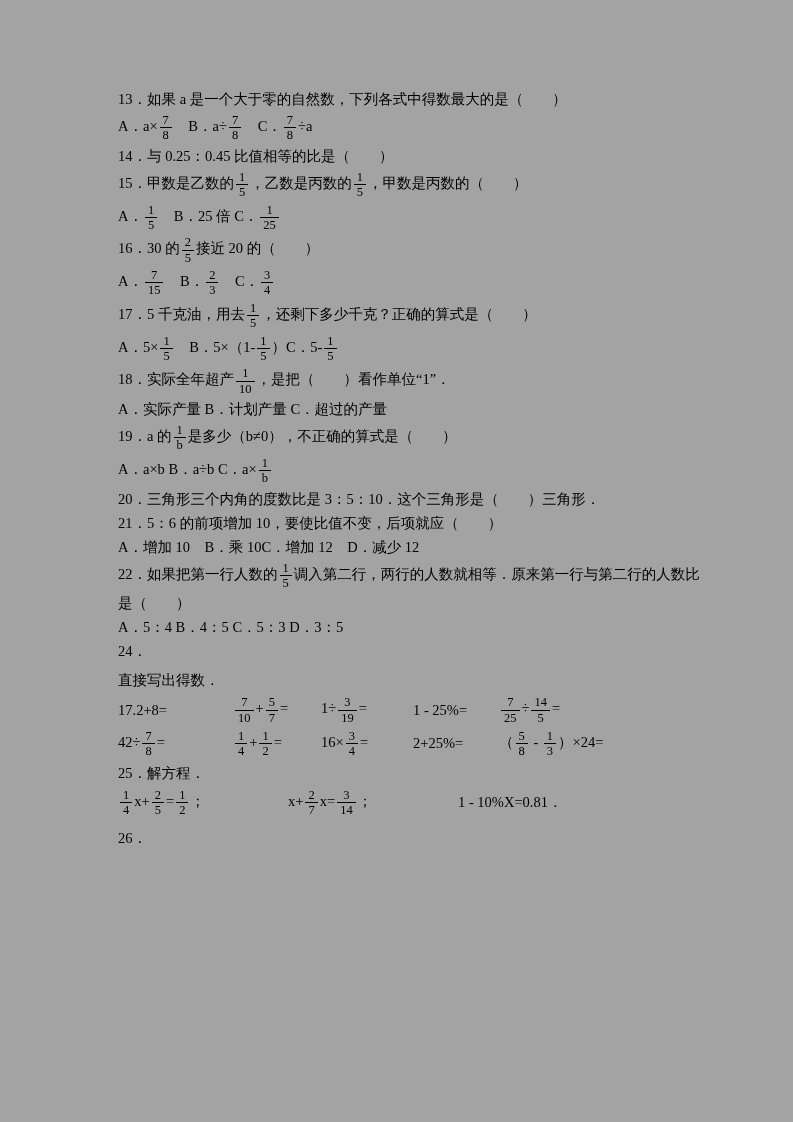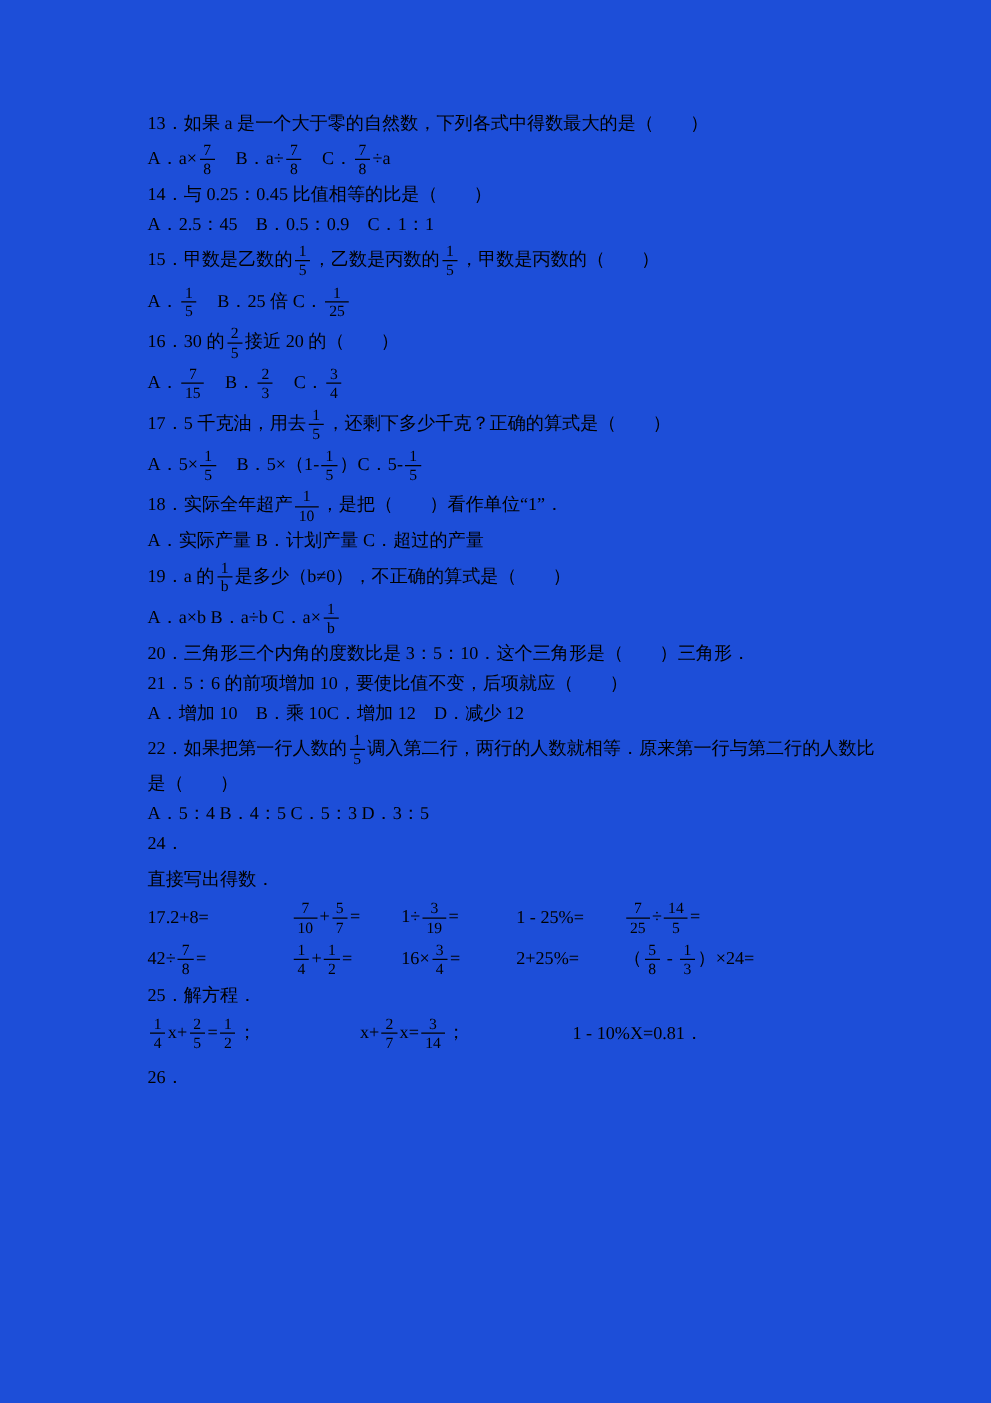--- a/index.html
+++ b/index.html
@@ -1,21 +1,21 @@
 <!DOCTYPE html>
 <html><head>
 <meta charset="utf-8">
 <style>
   html, body { margin: 0; padding: 0; background: #ffffff; }
   .page {
     position: relative;
     width: 793px;
     height: 1122px;
     box-sizing: border-box;
-    background: #1d4ed8;
+    background: #a3a3a3;
     padding: 88px 96px 0 118px;
     font-family: "Liberation Serif", "DejaVu Serif", serif;
     font-size: 14.5px;
     color: #000000;
     overflow: hidden;
   }
   .line {
     line-height: 23px;
     margin: 0 0 1px 0;
     white-space: nowrap;
@@ -46,21 +46,20 @@
   .mt6 { margin-top: 6px; }
   .mt8 { margin-top: 8px; }
 </style>
 </head>
 <body>
 
 <div class="page">
   <div class="line">13．如果 a 是一个大于零的自然数，下列各式中得数最大的是（　　）</div>
   <div class="line">A．a×<span class="frac"><span class="num">7</span><span class="den">8</span></span>　B．a÷<span class="frac"><span class="num">7</span><span class="den">8</span></span>　C．<span class="frac"><span class="num">7</span><span class="den">8</span></span>÷a</div>
   <div class="line">14．与 0.25：0.45 比值相等的比是（　　）</div>
-  <div class="line">A．2.5：45　B．0.5：0.9　C．1：1</div>
   <div class="line">15．甲数是乙数的<span class="frac"><span class="num">1</span><span class="den">5</span></span>，乙数是丙数的<span class="frac"><span class="num">1</span><span class="den">5</span></span>，甲数是丙数的（　　）</div>
   <div class="line">A．<span class="frac"><span class="num">1</span><span class="den">5</span></span>　B．25 倍 C．<span class="frac"><span class="num">1</span><span class="den">25</span></span></div>
   <div class="line">16．30 的<span class="frac"><span class="num">2</span><span class="den">5</span></span>接近 20 的（　　）</div>
   <div class="line">A．<span class="frac"><span class="num">7</span><span class="den">15</span></span>　B．<span class="frac"><span class="num">2</span><span class="den">3</span></span>　C．<span class="frac"><span class="num">3</span><span class="den">4</span></span></div>
   <div class="line">17．5 千克油，用去<span class="frac"><span class="num">1</span><span class="den">5</span></span>，还剩下多少千克？正确的算式是（　　）</div>
   <div class="line">A．5×<span class="frac"><span class="num">1</span><span class="den">5</span></span>　B．5×（1-<span class="frac"><span class="num">1</span><span class="den">5</span></span>）C．5-<span class="frac"><span class="num">1</span><span class="den">5</span></span></div>
   <div class="line">18．实际全年超产<span class="frac"><span class="num">1</span><span class="den">10</span></span>，是把（　　）看作单位“1”．</div>
   <div class="line">A．实际产量 B．计划产量 C．超过的产量</div>
   <div class="line">19．a 的<span class="frac"><span class="num">1</span><span class="den">b</span></span>是多少（b≠0），不正确的算式是（　　）</div>
   <div class="line">A．a×b B．a÷b C．a×<span class="frac"><span class="num">1</span><span class="den">b</span></span></div>

